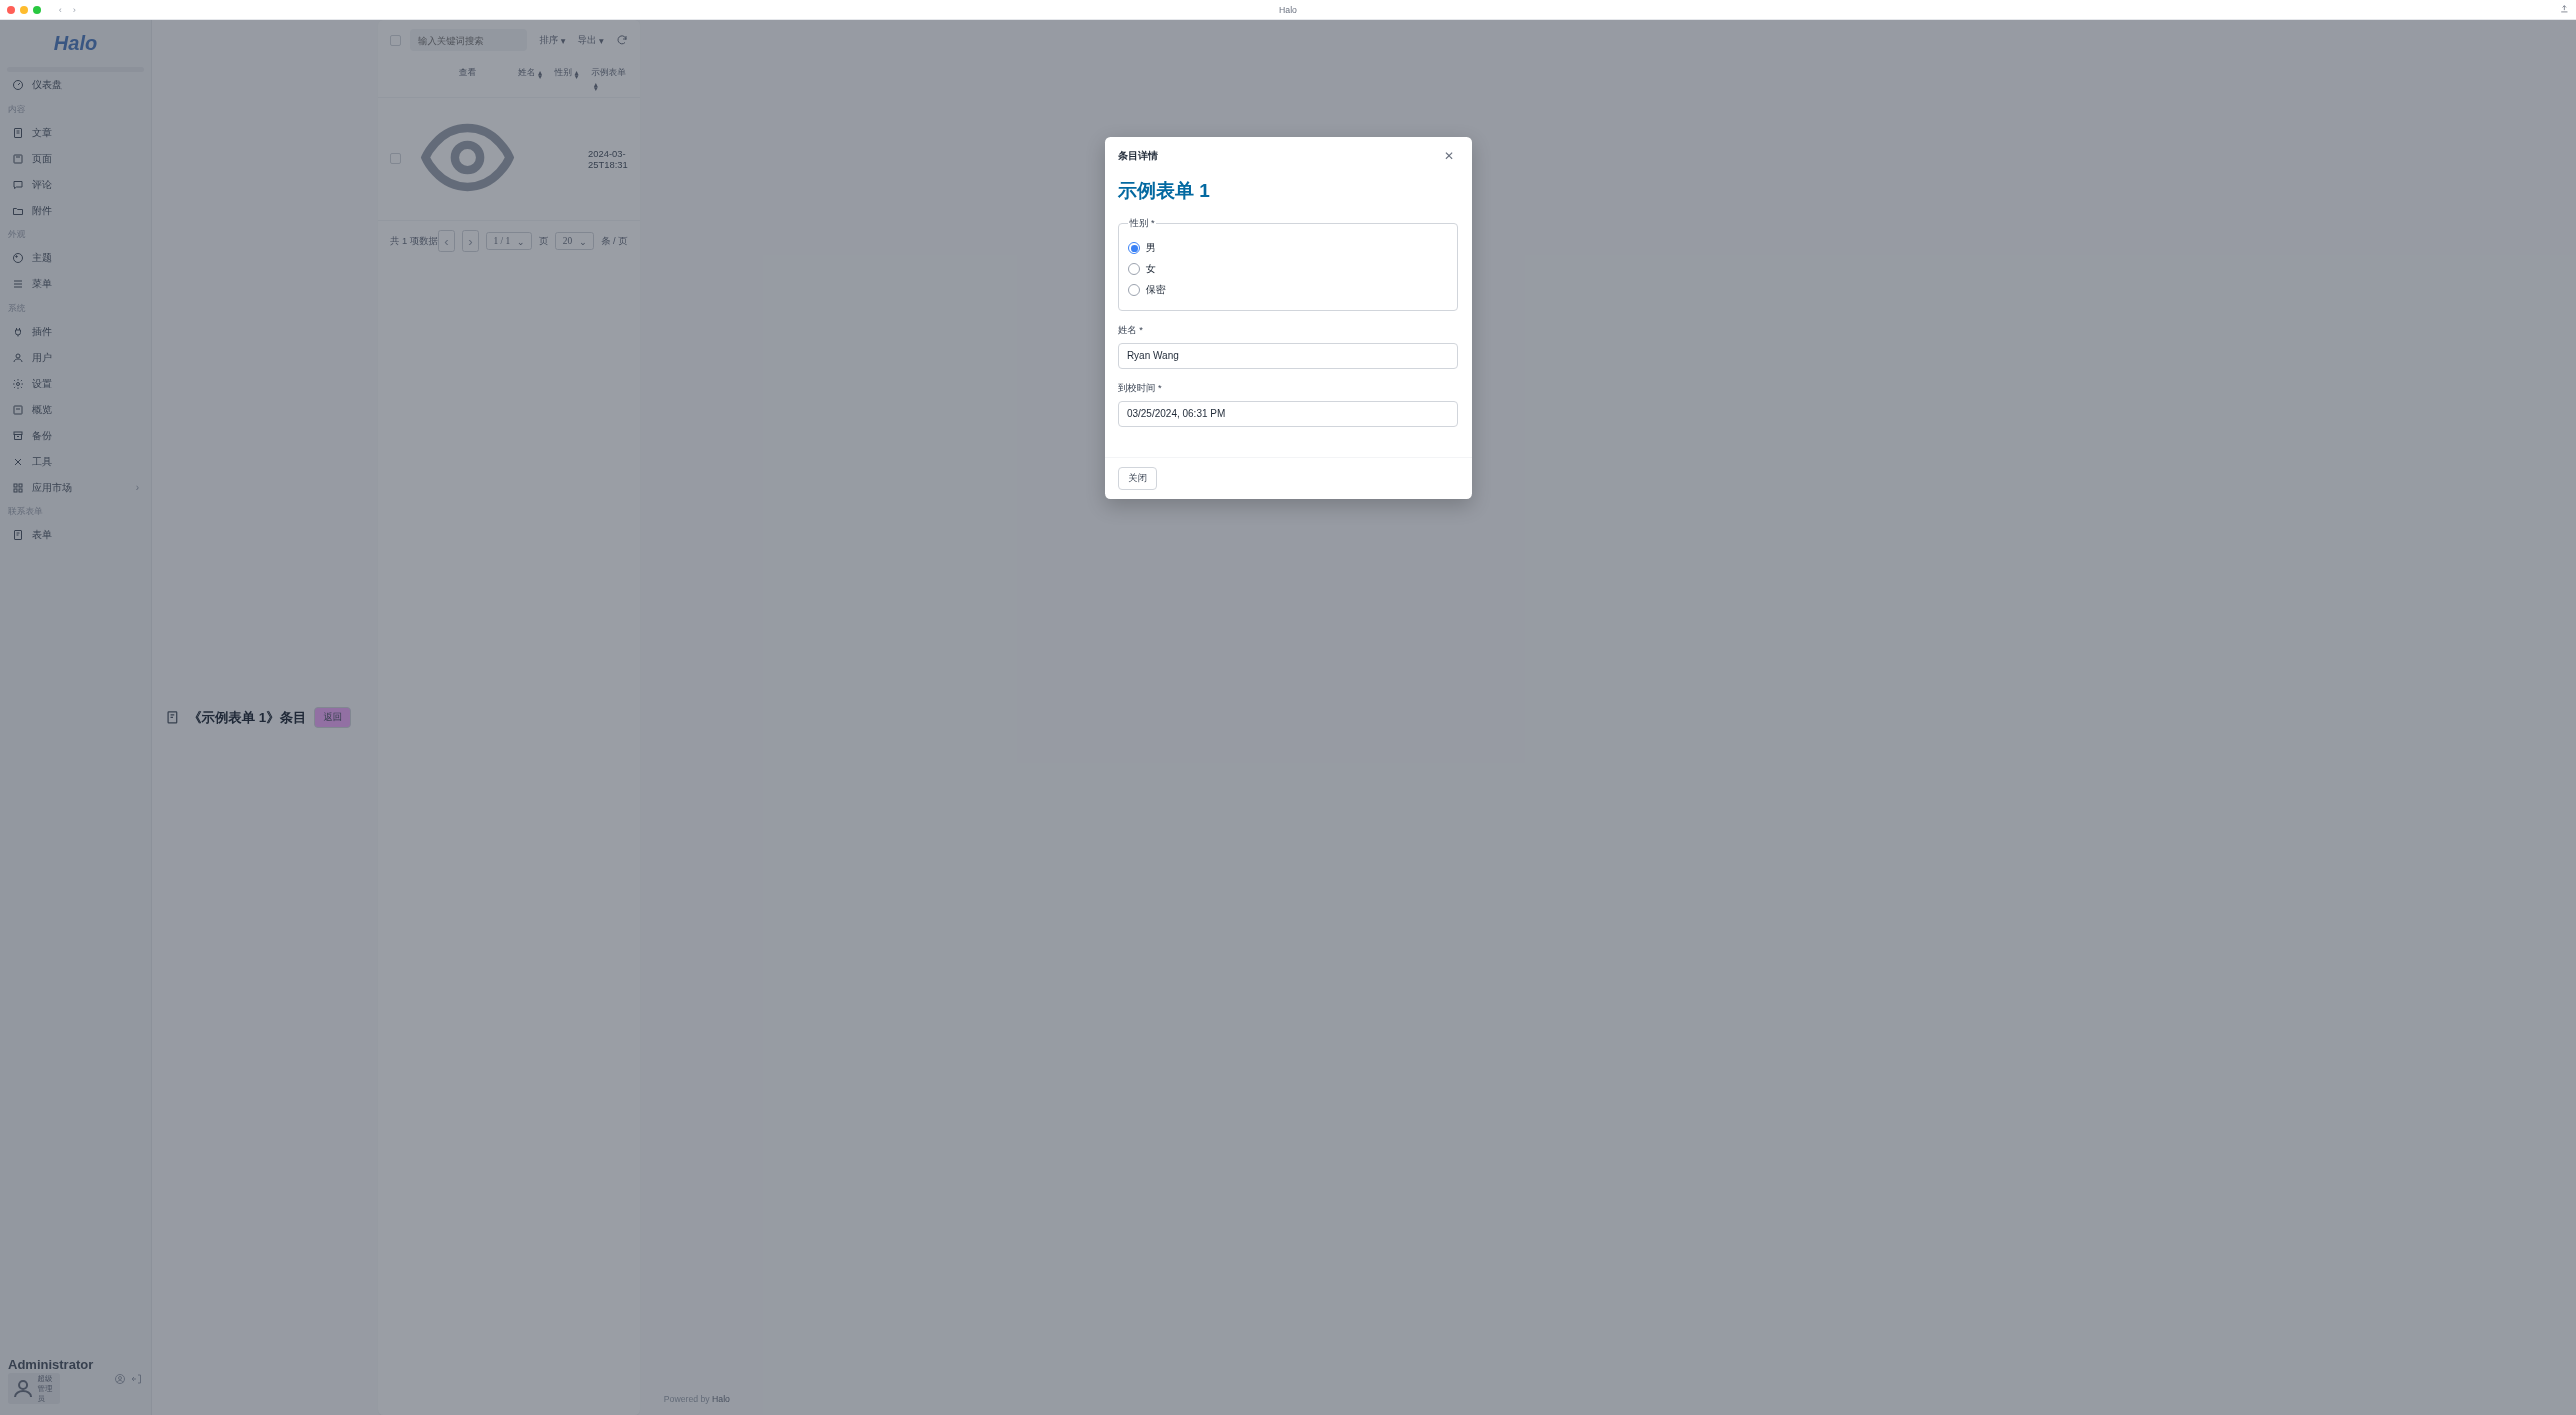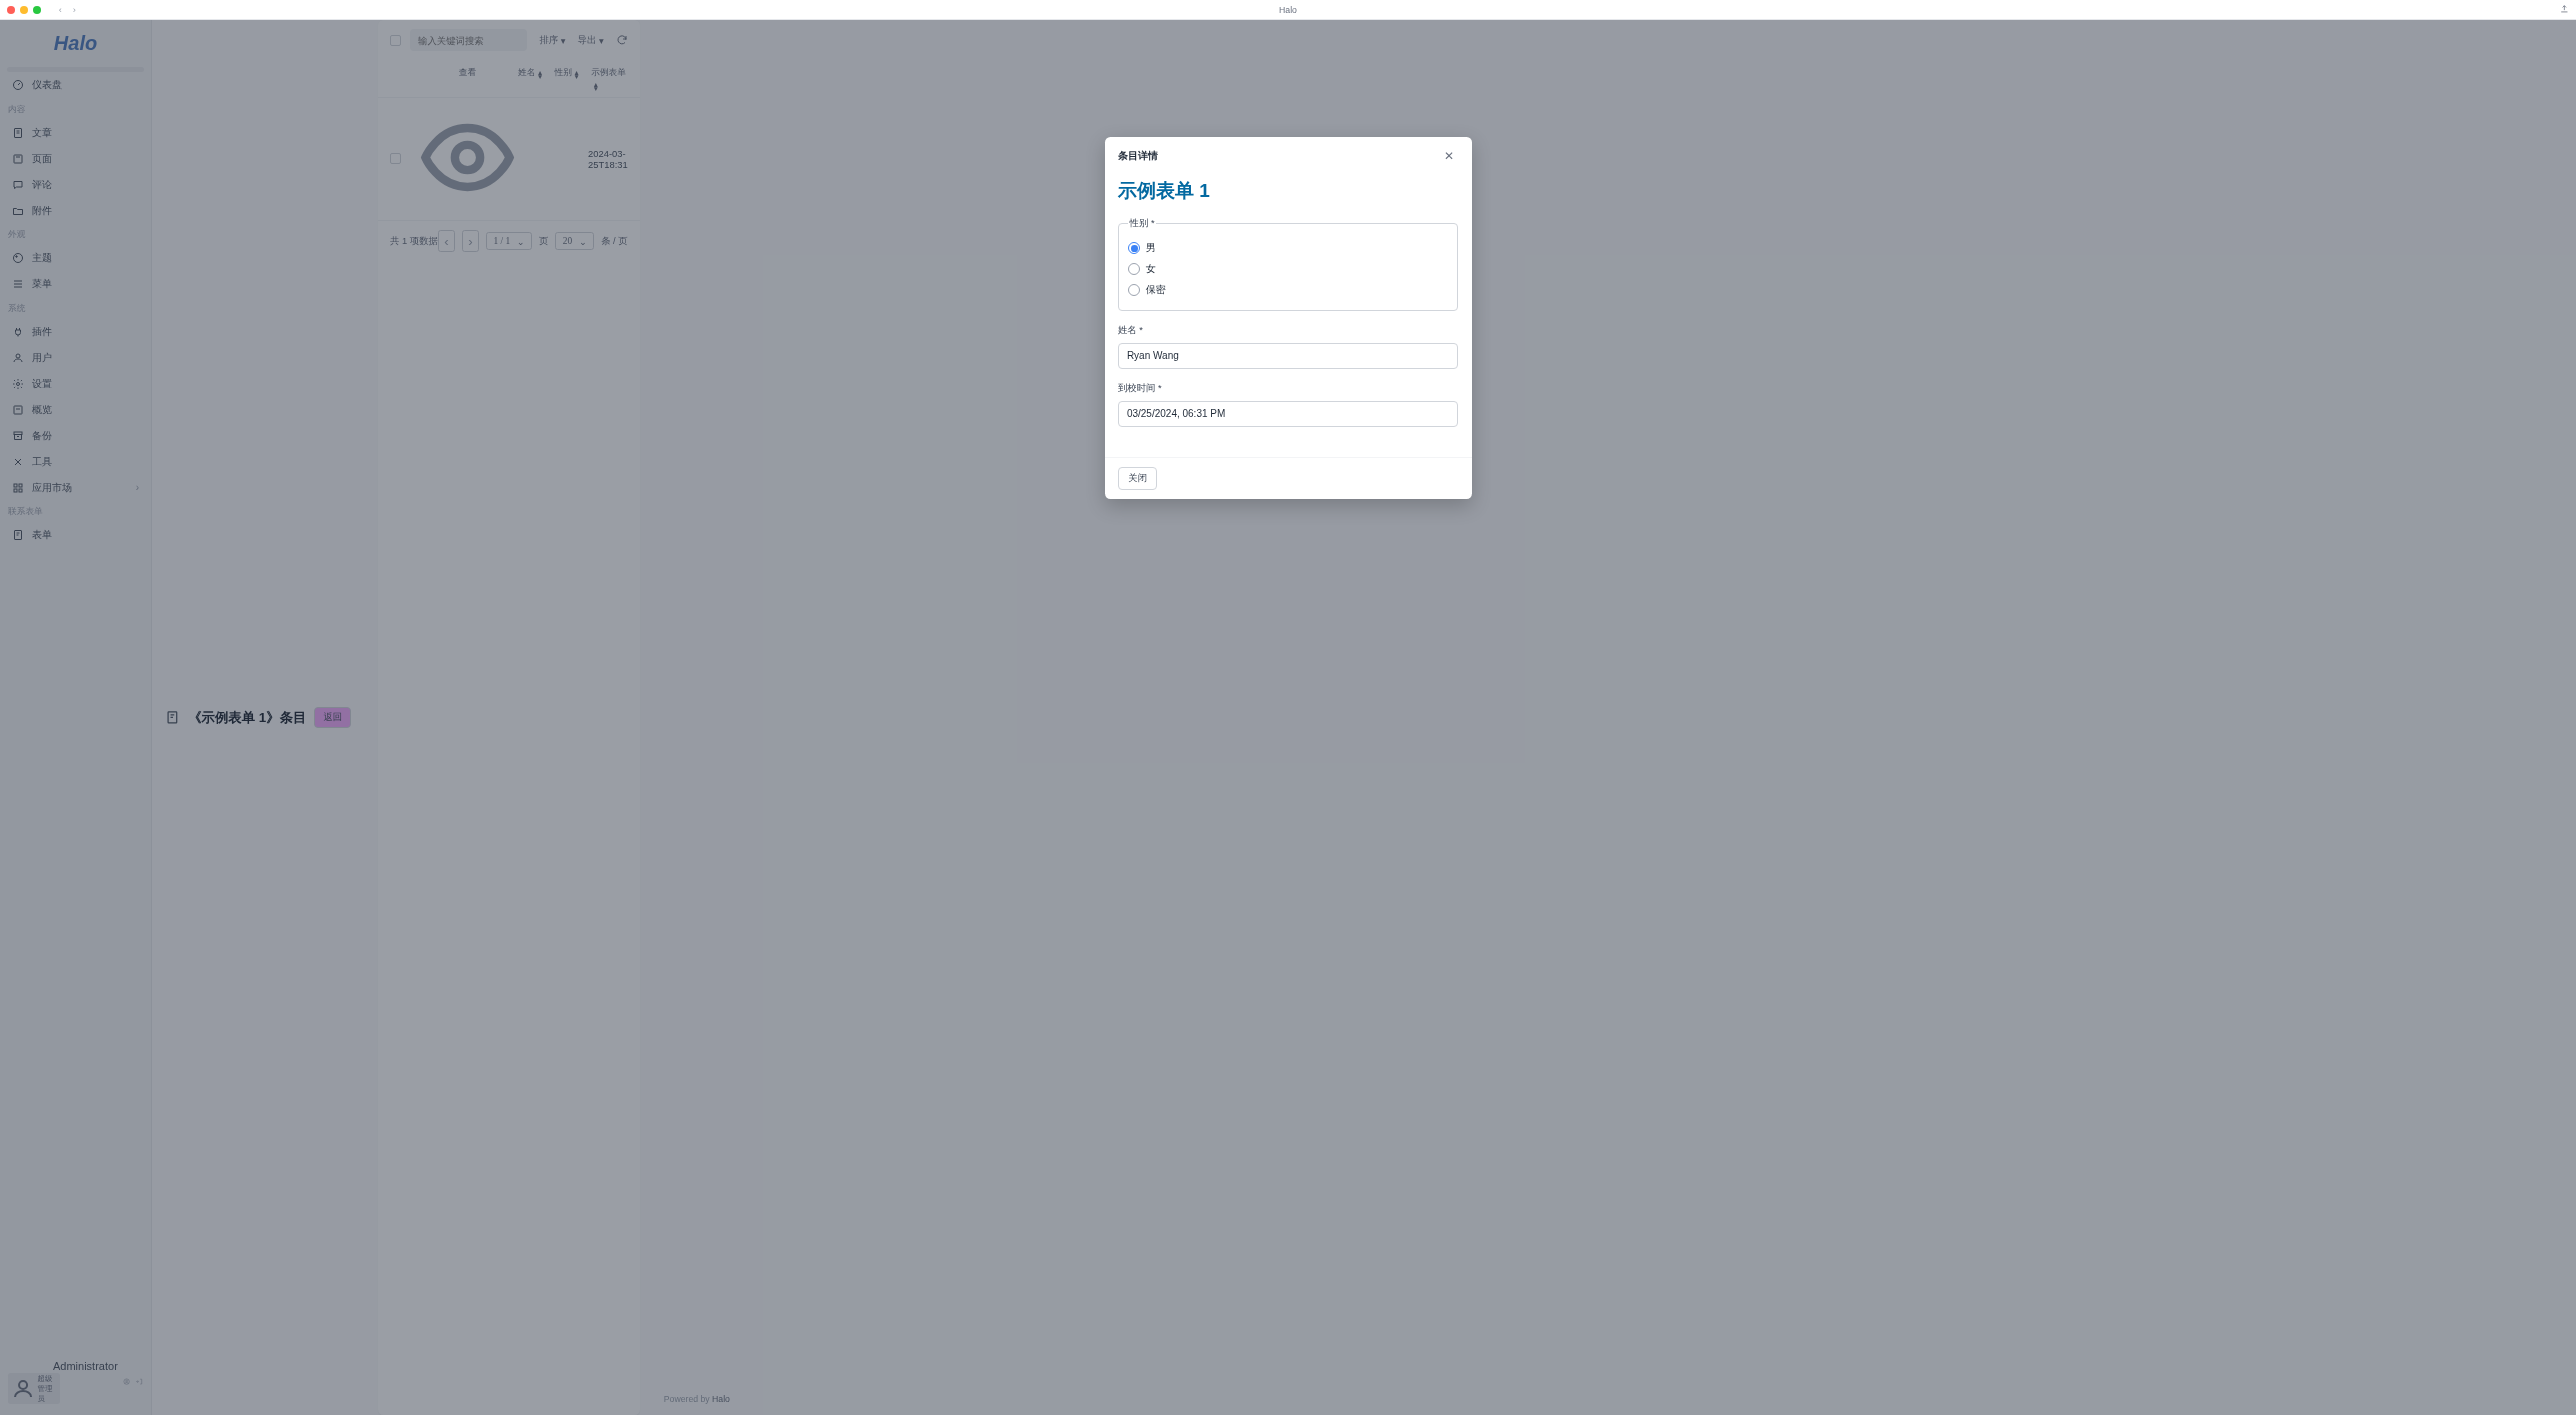--- a/index.html
+++ b/index.html
@@ -23,21 +23,21 @@
     .logo-text { font-size: 20px; font-weight: 700; color: #4f7cbf; font-style: italic; }
     .scroll-line { height: 5.4px; background: #e5e7eb; margin: 0 6.7px; border-radius: 2.7px; }
     
     .nav-section-label { padding: 5.4px 8px 4px; color: #9ca3af; font-size: 8.7px; }
     .nav-item { display: flex; align-items: center; gap: 8px; padding: 6px 12px; color: #4b5563; cursor: pointer; font-size: 10px; }
     .nav-icon { width: 12px; height: 12px; display: flex; align-items: center; justify-content: center; }
     .nav-chevron { margin-left: auto; color: #9ca3af; }
     
     .sidebar-footer { margin-top: auto; padding: 8px 8px 10.7px; display: flex; align-items: center; gap: 5.4px; }
     .sf-info { flex: 1; }
-    .sf-name { font-size: 11px; color: #4b5563; font-weight: 400; margin-left: 45px; }
+    .sf-name { font-size: 13px; color: #4b5563; font-weight: 700; }
     .sf-badge { display: inline-flex; align-items: center; gap: 2px; background: #e5e7eb; border-radius: 2.7px; padding: 0.7px 3.4px; font-size: 7.4px; color: #6b7280; margin-top: 1.3px; }
     .sf-icon { color: #9ca3af; cursor: pointer; }
     
     .main { flex: 1; display: flex; flex-direction: row; background: #f9fafb; overflow: hidden; }
     .page-header { display: flex; align-items: center; padding: 9.4px 13.4px; gap: 8px; }
     .page-title { font-size: 13.4px; font-weight: 600; color: #1f2937; }
     .back-btn { margin-left: auto; background: #f0abfc; border: 0.7px solid #d1d5db; border-radius: 4px; padding: 3.4px 8px; color: #4b5563; cursor: pointer; font-size: 9.4px; }
     
     .content-card { background: #fff; margin: 0 13.4px; border-radius: 5.4px; box-shadow: 0 0.7px 1.3px rgba(0,0,0,0.04); }
     .toolbar { display: flex; align-items: center; padding: 9.4px 12px; gap: 9.4px; }

